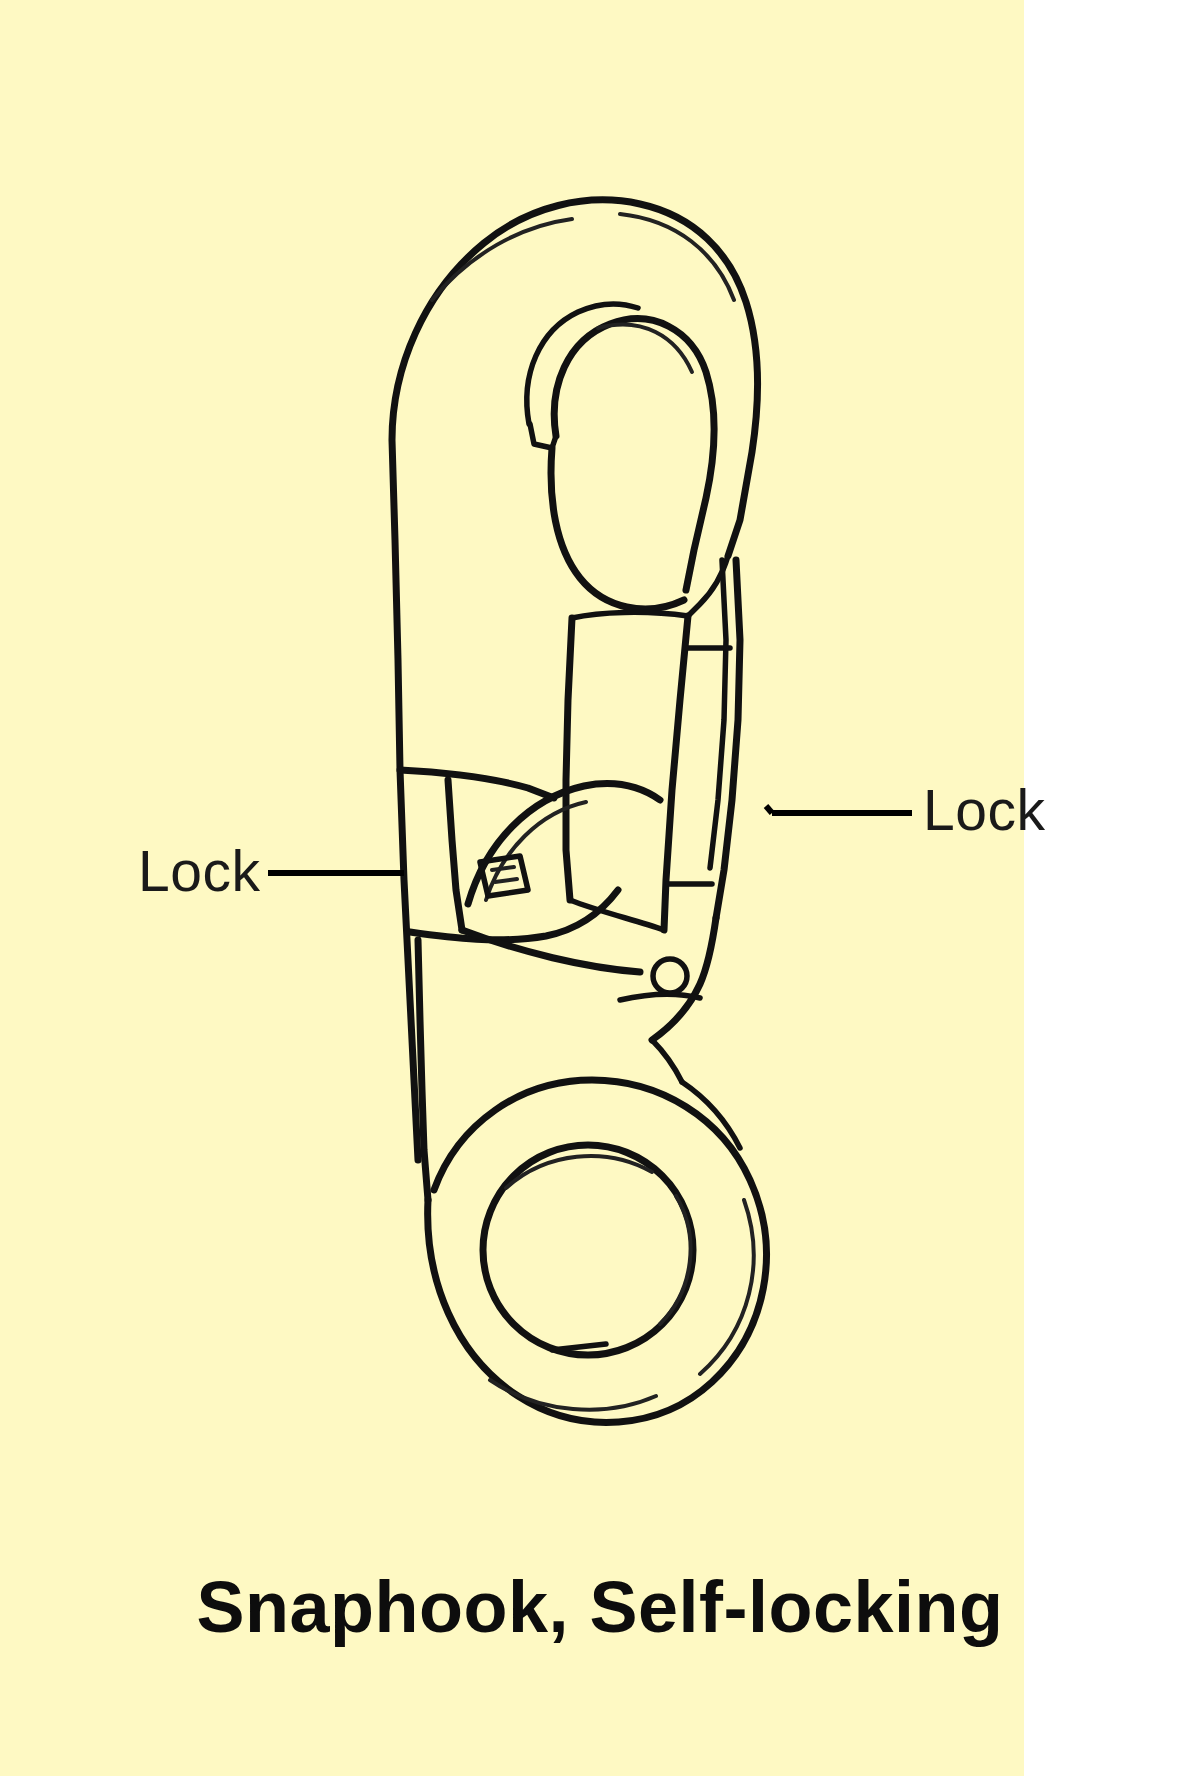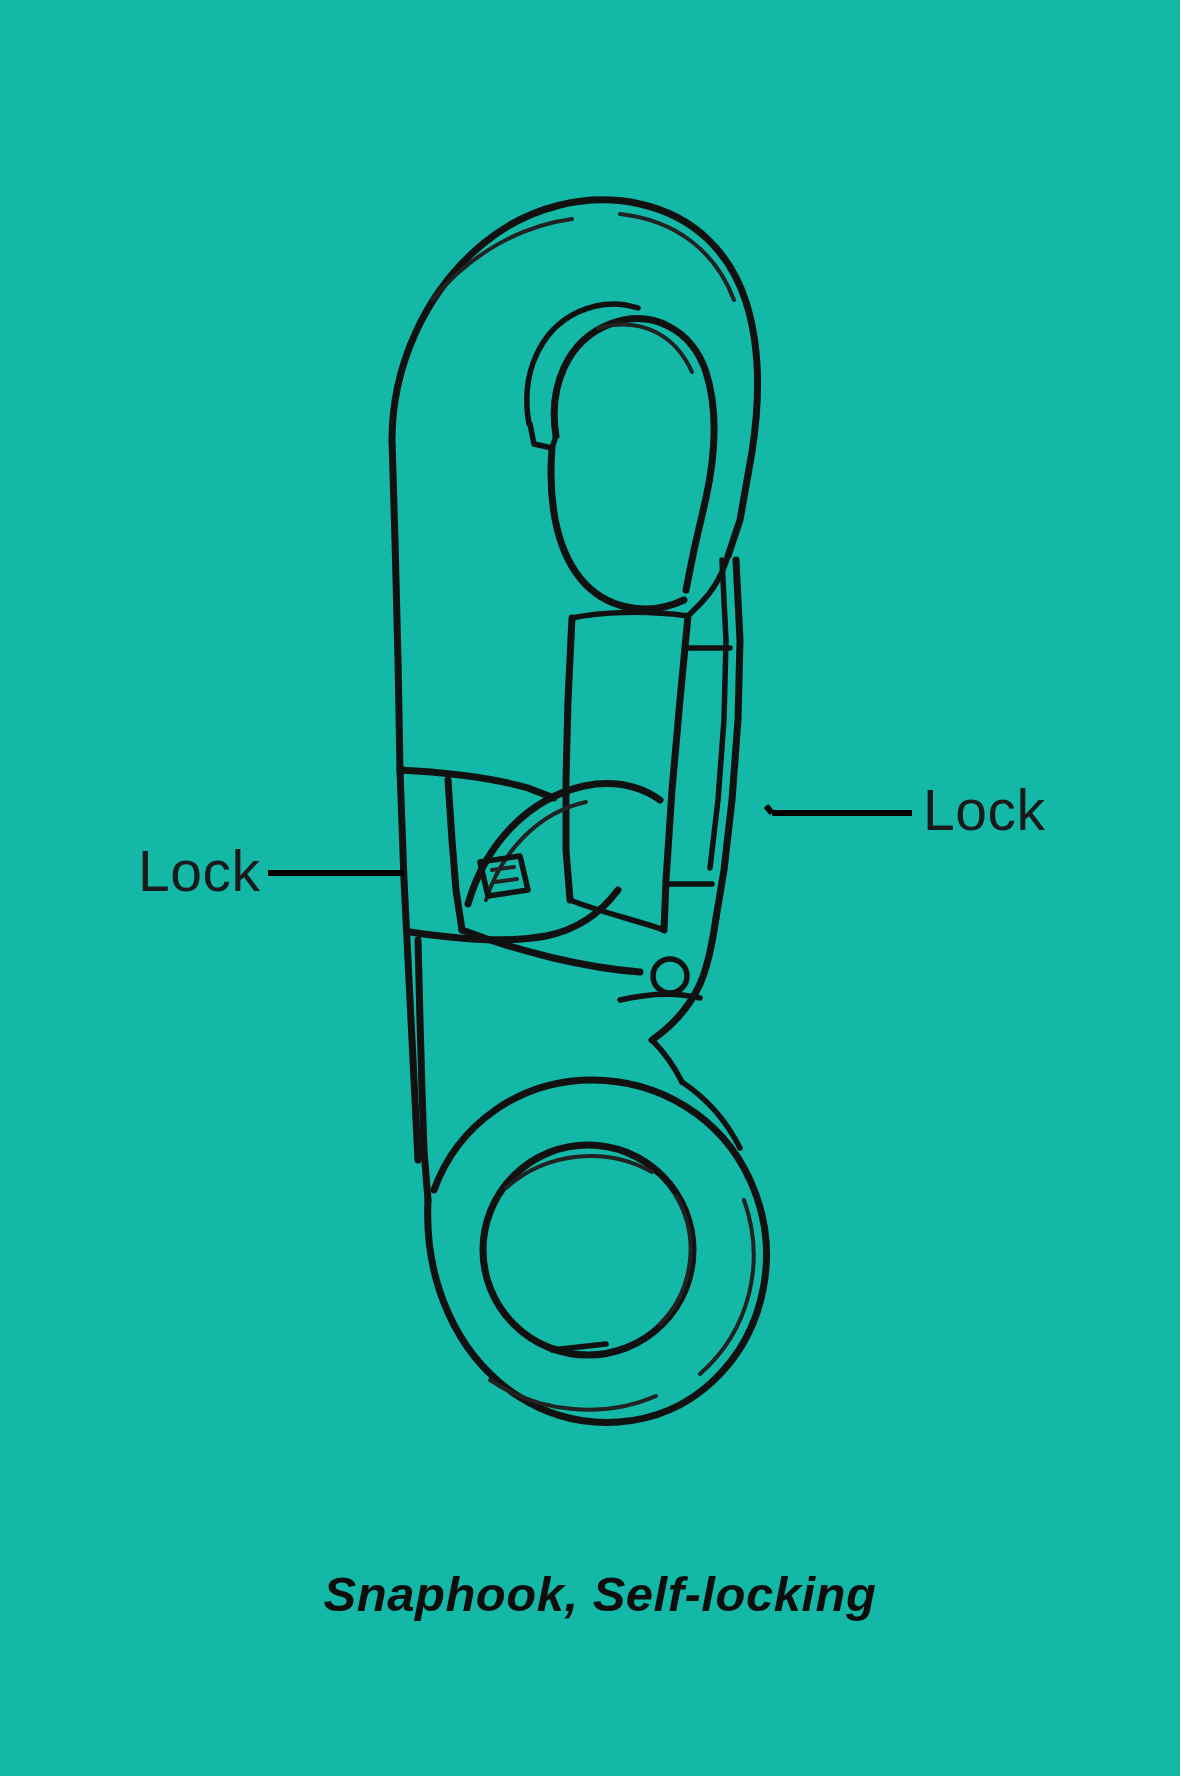--- a/index.html
+++ b/index.html
@@ -10,23 +10,23 @@
   }
   body {
     width: 1200px;
     height: 1776px;
     font-family: "Liberation Sans", sans-serif;
     color: #000000;
     overflow: hidden;
   }
   #figure-root {
     position: relative;
-    width: 1180px;
+    width: 1024px;
     height: 1776px;
-    background: #14b8a6;
+    background: #fef9c3;
   }
   svg#drawing {
     position: absolute;
     left: 0;
     top: 0;
     width: 1200px;
     height: 1776px;
     display: block;
   }
   .outline {
@@ -75,25 +75,24 @@
     top: 782px;
   }
   #caption {
     position: absolute;
     left: 0;
     top: 1566px;
     width: 1200px;
     text-align: center;
     font-family: "Liberation Sans", sans-serif;
     font-weight: 700;
-    font-size: 49px;
+    font-size: 72px;
     letter-spacing: 0.5px;
     color: #0d0d0d;
     white-space: nowrap;
-    font-style: italic;
   }
 </style>
 </head>
 <body>
 
 <div id="figure-root">
 
   <svg id="drawing" viewBox="0 0 1200 1776" aria-hidden="true">
 
     <g>

